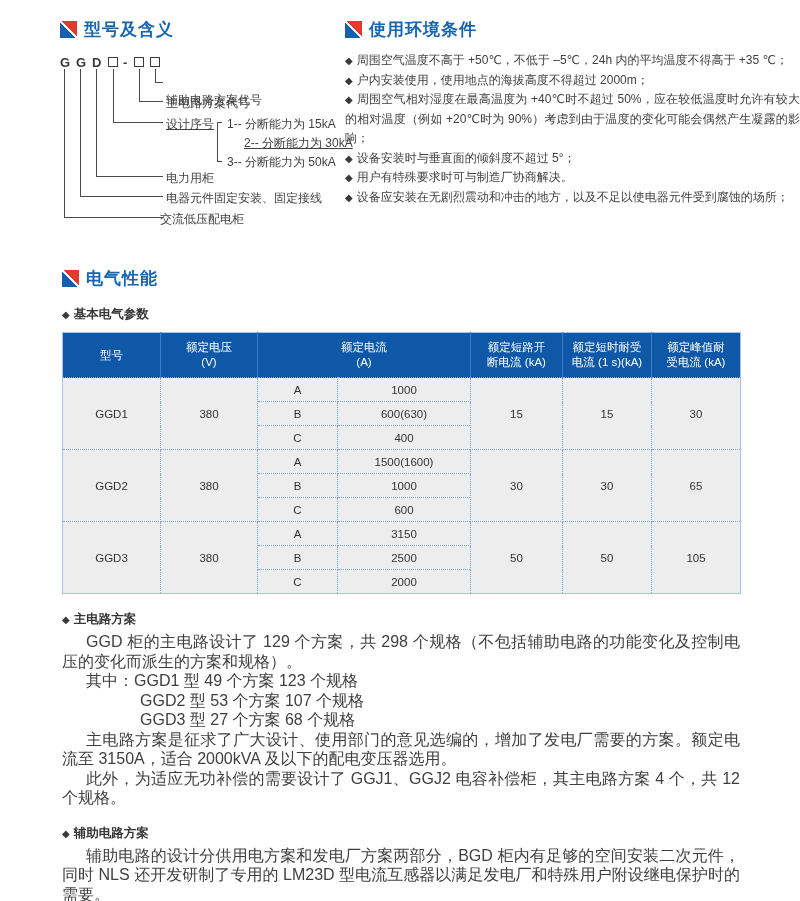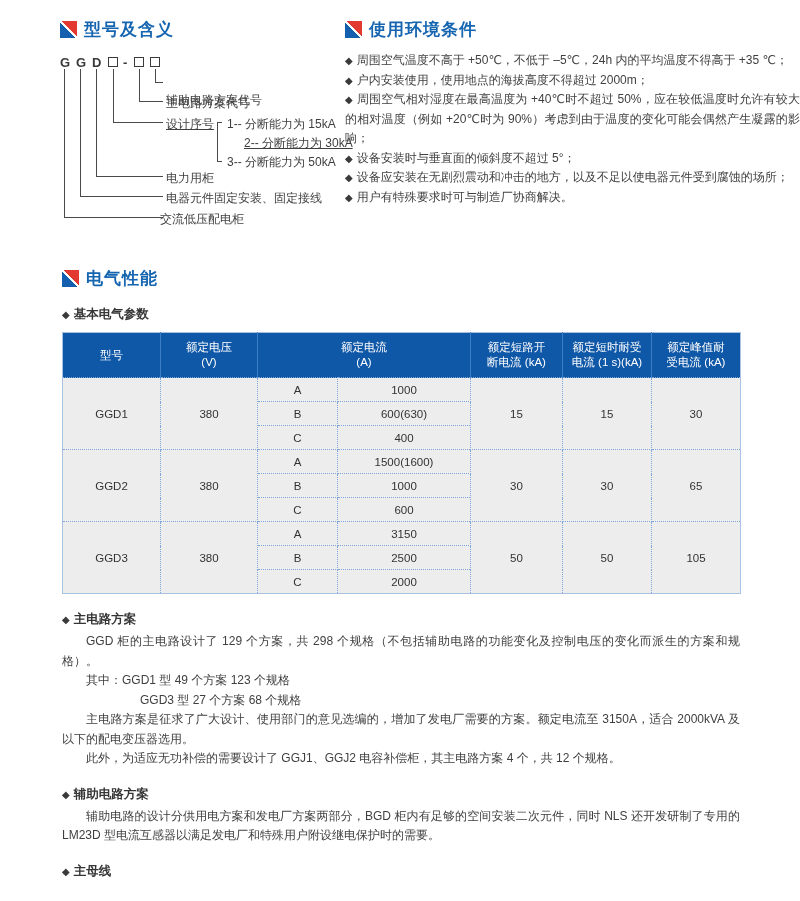--- a/index.html
+++ b/index.html
@@ -84,21 +84,21 @@
   table.params thead th:first-child { border-left: none; }
   table.params tbody td {
     background: #ededed;
     font-size: 11.5px;
     color: #333333;
     text-align: center;
     padding: 5px 2px;
     border: 1px dotted #7fa6d9;
     height: 24px;
   }
-  .para { font-size: 12px; line-height: 19.5px; color: #3f3f3f; text-align: justify; }
+  .para { font-size: 16px; line-height: 19.5px; color: #3f3f3f; text-align: justify; }
   .para.indent { text-indent: 24px; }
   .para.sub { padding-left: 78px; }
   .gap-lg { margin-top: 17px; }
   .gap-sm { margin-top: 4px; }
 </style>
 </head>
 <body>
 
 <div class="page">
 
@@ -146,22 +146,22 @@
     <div class="col-right">
       <div class="sec-title">
         <div class="flag"></div>
         <div class="txt">使用环境条件</div>
       </div>
       <div class="bullets">
         <p class="bullet-line"><span class="diamond">◆</span><span>周围空气温度不高于 +50℃，不低于 –5℃，24h 内的平均温度不得高于 +35 ℃；</span></p>
         <p class="bullet-line"><span class="diamond">◆</span><span>户内安装使用，使用地点的海拔高度不得超过 2000m；</span></p>
         <p class="bullet-line"><span class="diamond">◆</span><span>周围空气相对湿度在最高温度为 +40℃时不超过 50%，应在较低温度时允许有较大的相对温度（例如 +20℃时为 90%）考虑到由于温度的变化可能会偶然产生凝露的影响；</span></p>
         <p class="bullet-line"><span class="diamond">◆</span><span>设备安装时与垂直面的倾斜度不超过 5°；</span></p>
+        <p class="bullet-line"><span class="diamond">◆</span><span>用户有特殊要求时可与制造厂协商解决。</span></p>
         <p class="bullet-line"><span class="diamond">◆</span><span>设备应安装在无剧烈震动和冲击的地方，以及不足以使电器元件受到腐蚀的场所；</span></p>
-        <p class="bullet-line"><span class="diamond">◆</span><span>用户有特殊要求时可与制造厂协商解决。</span></p>
       </div>
     </div>
   </div>
 
   <div class="elec">
     <div class="sec-title">
       <div class="flag"></div>
       <div class="txt">电气性能</div>
     </div>
 
@@ -253,20 +253,21 @@
       </tbody>
     </table>
 
     <div class="subsec gap-lg">
       <span class="diamond">◆</span>
       <span class="t">主电路方案</span>
     </div>
     <div class="gap-sm">
       <p class="para indent">GGD 柜的主电路设计了 129 个方案，共 298 个规格（不包括辅助电路的功能变化及控制电压的变化而派生的方案和规格）。</p>
       <p class="para indent">其中：GGD1 型 49 个方案 123 个规格</p>
+      <p class="para sub">GGD2 型 53 个方案 107 个规格</p>
       <p class="para sub">GGD3 型 27 个方案 68 个规格</p>
       <p class="para indent">主电路方案是征求了广大设计、使用部门的意见选编的，增加了发电厂需要的方案。额定电流至 3150A，适合 2000kVA 及以下的配电变压器选用。</p>
       <p class="para indent">此外，为适应无功补偿的需要设计了 GGJ1、GGJ2 电容补偿柜，其主电路方案 4 个，共 12 个规格。</p>
     </div>
 
     <div class="subsec gap-lg">
       <span class="diamond">◆</span>
       <span class="t">辅助电路方案</span>
     </div>
     <div class="gap-sm">

